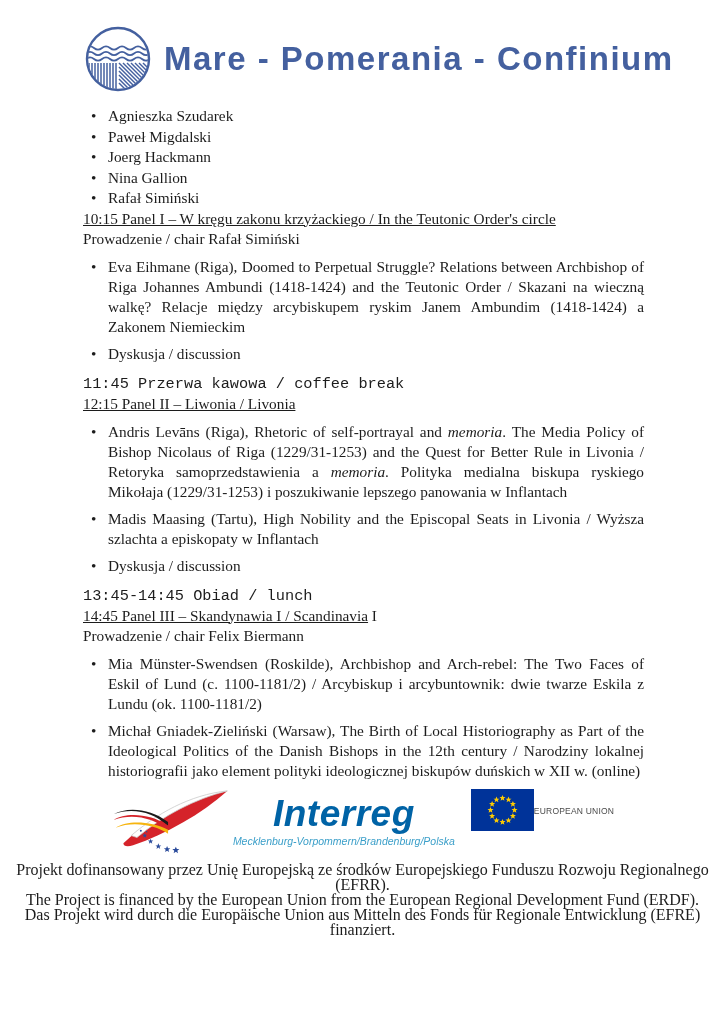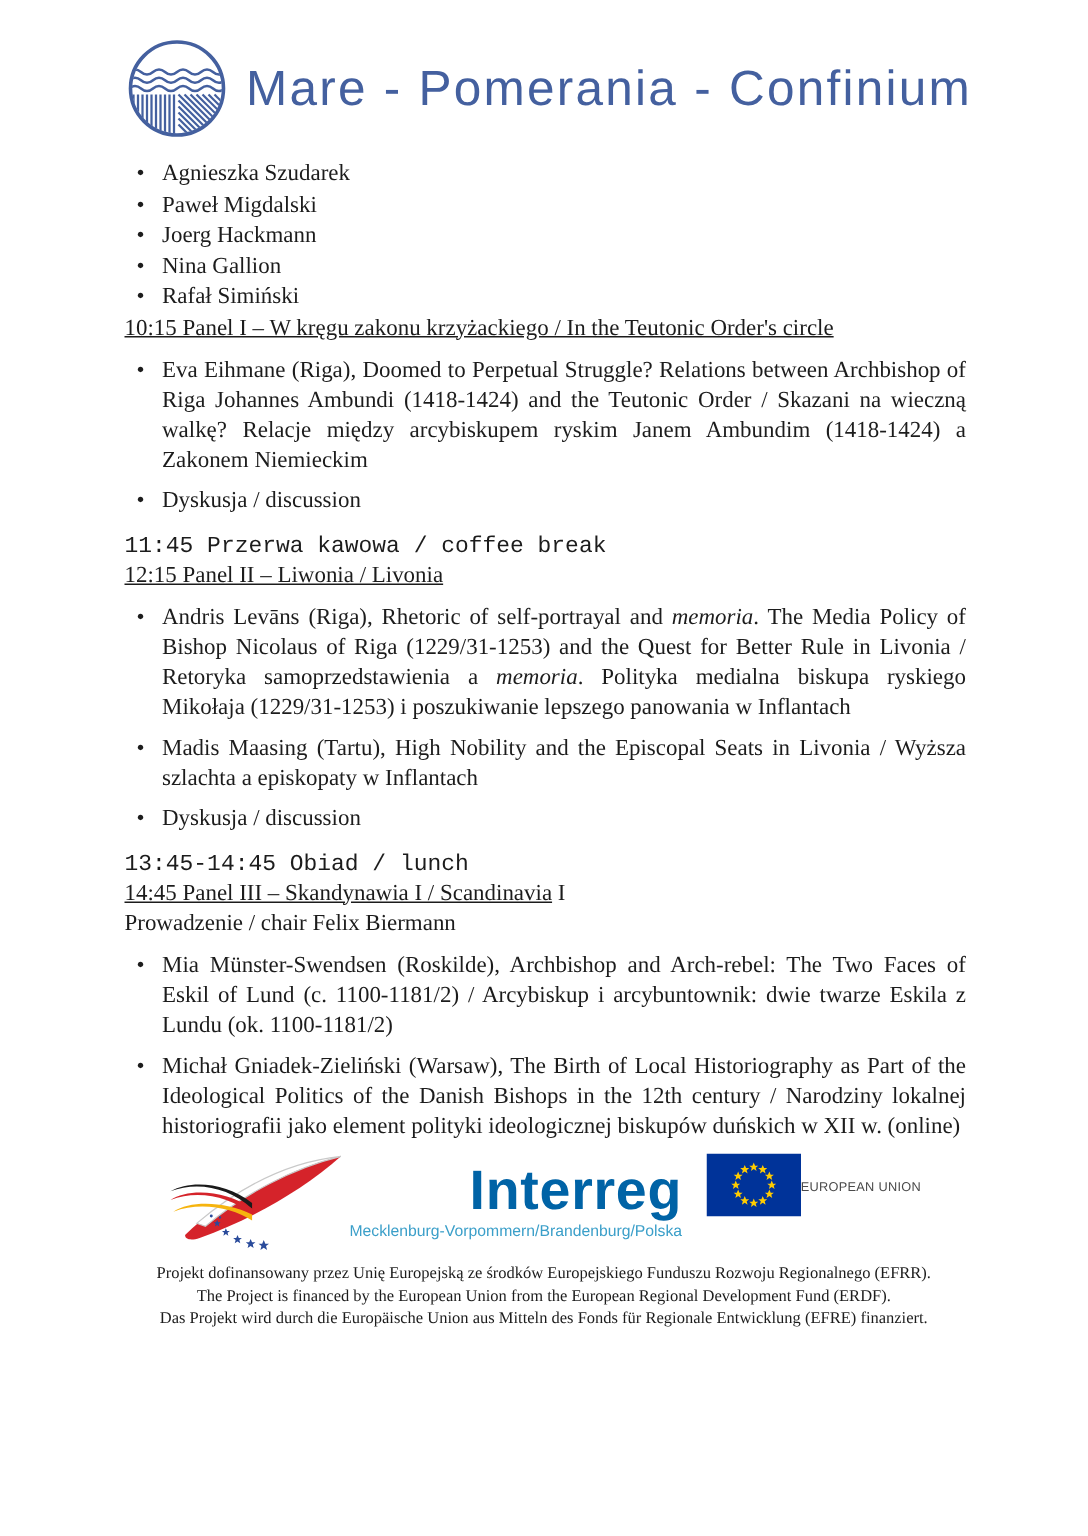--- a/index.html
+++ b/index.html
@@ -5,21 +5,21 @@
   * { margin: 0; padding: 0; box-sizing: border-box; }
   html, body { background: #ffffff; }
   body { width: 725px; height: 1024px; overflow: hidden;
          font-family: "Liberation Serif", "DejaVu Serif", serif;
          color: #1c1c1c; }
   .page { width: 725px; height: 1024px; background: #ffffff; position: relative; }
 
   
   .brand { display: flex; align-items: center; gap: 13px; padding: 26px 0 0 85px; }
   .brand-title { font-family: "Liberation Sans", "DejaVu Sans", sans-serif;
-                 font-size: 33px; font-weight: 400; letter-spacing: 1.5px;
+                 font-size: 33px; font-weight: 700; letter-spacing: 1.5px;
                  color: #44609f; white-space: nowrap; }
 
   
   .content { width: 561px; margin: 14px 0 0 83px; font-size: 15.3px; line-height: 20px; }
   .names { list-style: none; }
   .names li { position: relative; padding-left: 25px; line-height: 20.5px; }
   .names li::before { content: "\2022"; position: absolute; left: 8px; }
   .section { }
   .heading { text-decoration: underline; }
   .chair { }
@@ -28,32 +28,32 @@
                 text-align-last: left; }
   .bullets li::before { content: "\2022"; position: absolute; left: 8px; }
   .bullets li + li { margin-top: 7px; }
   .timeline { margin-top: 10px; font-family: Liberation Mono, monospace; }
   em { font-style: italic; }
 
   
   .logos { display: flex; justify-content: center; align-items: flex-start;
            gap: 16px; margin-top: 6px; }
   .interreg-block { display: flex; align-items: center; gap: 4px; }
-  .interreg-text { display: flex; flex-direction: column; align-items: flex-end; }
+  .interreg-text { display: flex; flex-direction: column; align-items: center; font-style: italic; }
   .interreg-wordmark { font-family: "Liberation Sans", "DejaVu Sans", sans-serif;
                        font-weight: 700; font-size: 37px; line-height: 38px;
                        color: #0063a6; letter-spacing: 0.5px; }
   .interreg-subtitle { font-family: "Liberation Sans", "DejaVu Sans", sans-serif;
                        font-size: 10.5px; color: #3b9fc9; margin-top: 2px; }
   .eu-block { display: flex; flex-direction: row; align-items: center; margin-top: 2px; }
   .eu-label { font-family: "Liberation Sans", "DejaVu Sans", sans-serif;
               font-size: 8.5px; color: #4a4a4a; margin-top: 3px; letter-spacing: 0.2px; }
 
   
-  .footer { margin-top: 7px; text-align: center; font-size: 11px; line-height: 15px;
+  .footer { margin-top: 7px; text-align: center; font-size: 16px; line-height: 15px;
             color: #1c1c1c; }
 </style>
 </head>
 <body>
 
 <div class="page">
 
   <div class="brand">
     <svg width="66" height="66" viewBox="0 0 66 66" aria-hidden="true">
       <defs>
@@ -107,20 +107,21 @@
     <ul class="names">
       <li><span>Agnieszka Szudarek</span></li>
       <li><span>Paweł Migdalski</span></li>
       <li><span>Joerg Hackmann</span></li>
       <li><span>Nina Gallion</span></li>
       <li><span>Rafał Simiński</span></li>
     </ul>
 
     <div class="section">
       <div class="heading">10:15 Panel I – W kręgu zakonu krzyżackiego / In the Teutonic Order's circle</div>
+      <div class="chair">Prowadzenie / chair Rafał Simiński</div>
       <ul class="bullets">
         <li>Eva Eihmane (Riga), Doomed to Perpetual Struggle? Relations between Archbishop of Riga Johannes Ambundi (1418-1424) and the Teutonic Order / Skazani na wieczną walkę? Relacje między arcybiskupem ryskim Janem Ambundim (1418-1424) a Zakonem Niemieckim</li>
         <li>Dyskusja / discussion</li>
       </ul>
     </div>
 
     <div class="timeline">11:45 Przerwa kawowa / coffee break</div>
 
     <div class="section">
       <div class="heading">12:15 Panel II – Liwonia / Livonia</div>

